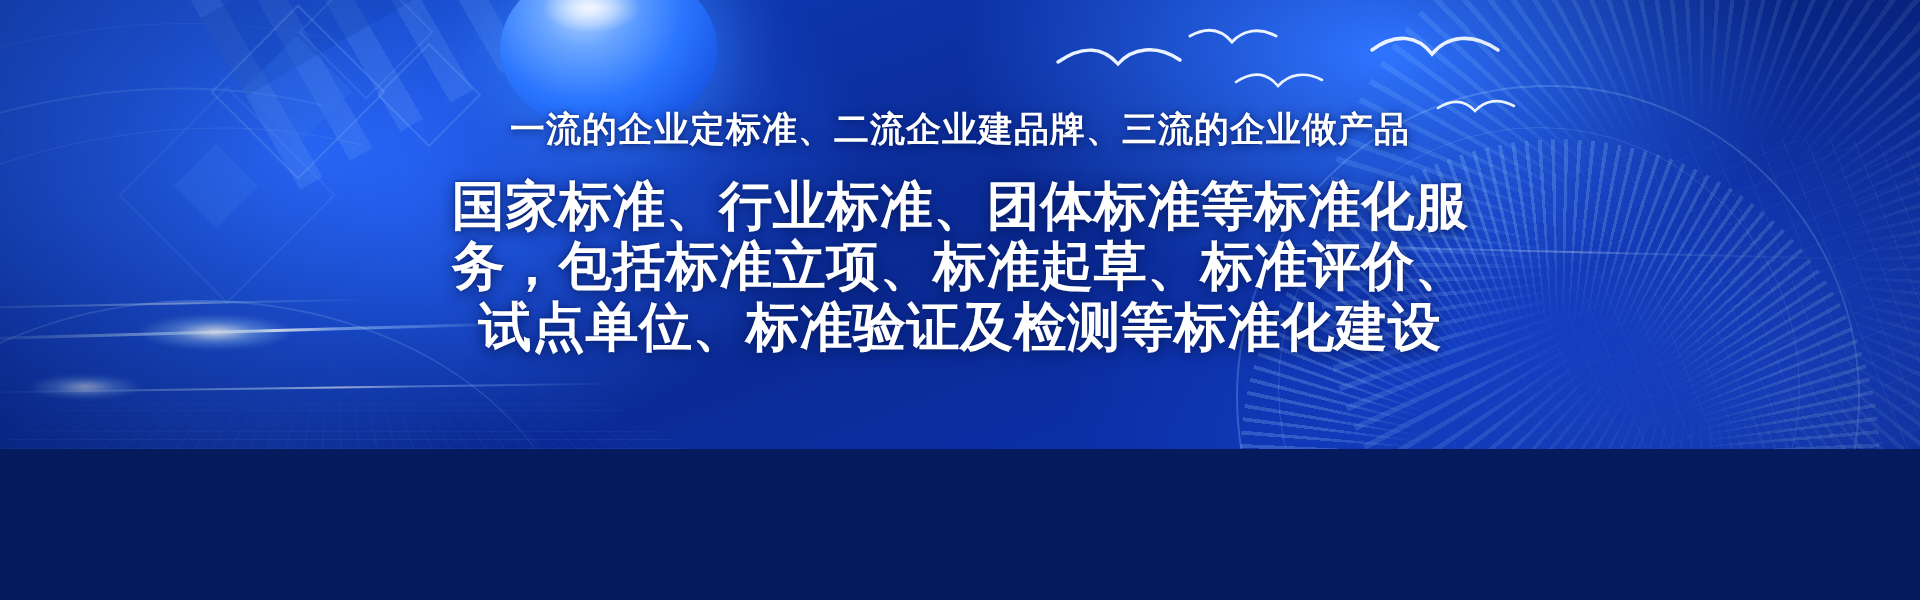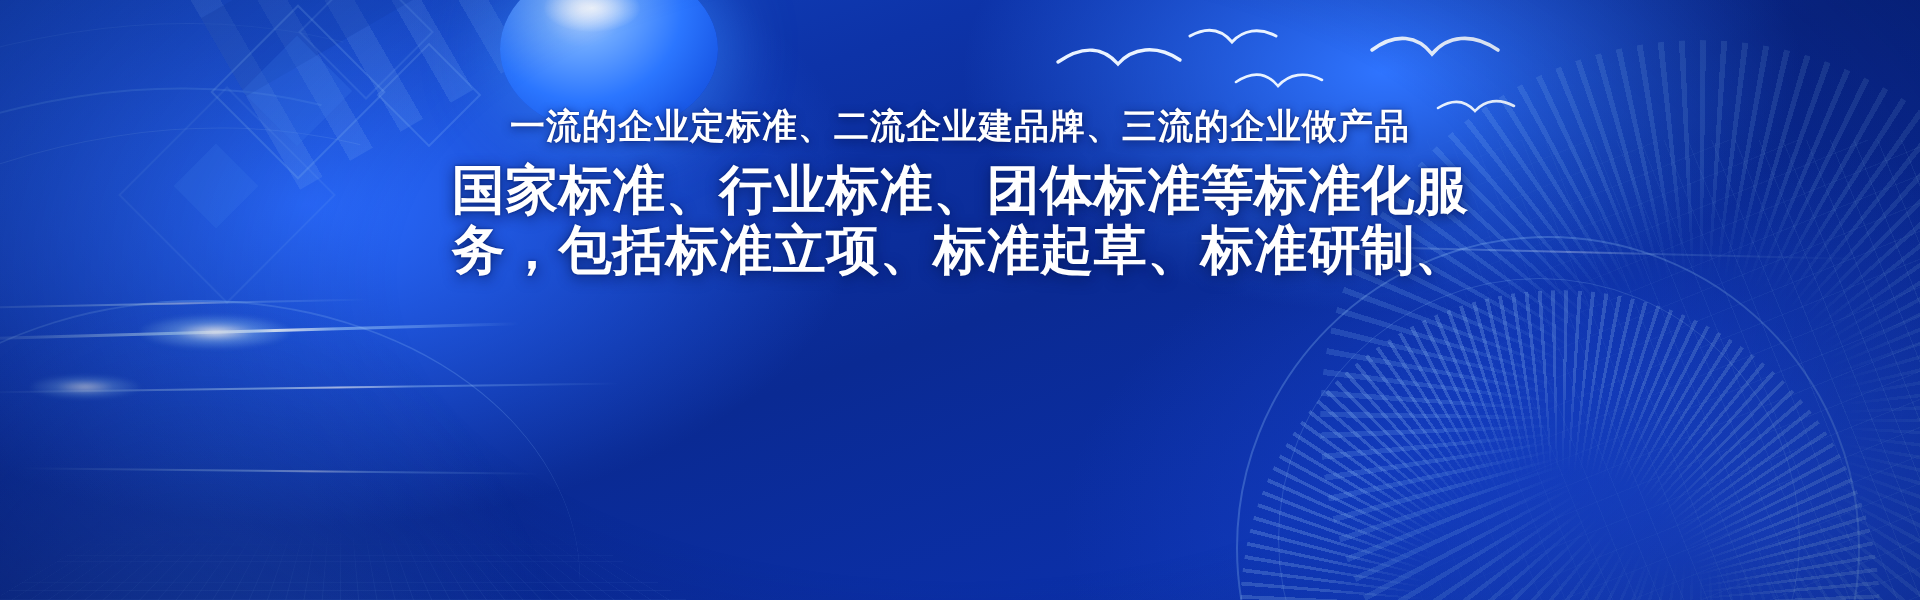--- a/index.html
+++ b/index.html
@@ -3,23 +3,23 @@
 <meta charset="utf-8">
 <style>
   html, body {
     margin: 0;
     padding: 0;
     background: #061a5e;
   }
   #banner {
     position: relative;
     width: 1920px;
-    height: 600px;
+    height: 449px;
     overflow: hidden;
-    font-family: Liberation Mono, monospace;
+    font-family: Liberation Sans, sans-serif;
     background: #0f172a;
   }
 
   
   .bg-base {
     position: absolute; inset: 0;
     background:
       radial-gradient(ellipse 900px 520px at 16% 34%, #2a6bff 0%, rgba(42,107,255,0) 62%),
       radial-gradient(ellipse 700px 400px at 72% 12%, #2f74ff 0%, rgba(47,116,255,0) 60%),
       radial-gradient(ellipse 1100px 600px at 92% 88%, #1b49d6 0%, rgba(27,73,214,0) 64%),
@@ -217,21 +217,21 @@
   .headline {
     color: #ffffff;
     font-size: 35px;
     font-weight: 700;
     letter-spacing: 1px;
     line-height: 1.2;
     text-shadow: 0 2px 10px rgba(5,25,95,0.85), 0 0 2px rgba(10,40,130,0.9);
     white-space: nowrap;
   }
   .body-block {
-    margin-top: 14px;
+    margin-top: 26px;
     padding: 0 300px;
   }
   .body-line {
     color: #ffffff;
     font-size: 53px;
     font-weight: 700;
     line-height: 1.14;
     letter-spacing: 0.5px;
     text-shadow: 0 3px 14px rgba(5,25,95,0.9), 0 0 3px rgba(10,40,130,0.95);
     white-space: nowrap;
@@ -283,17 +283,18 @@
       <path d="M398,88 C414,78 426,81 435,91 C445,80 459,78 474,86" stroke-width="2.6"></path>
     </g>
   </svg>
 
   <div class="bg-vignette"></div>
 
   <div class="text-stack">
     <div class="headline">一流的企业定标准、二流企业建品牌、三流的企业做产品</div>
     <div class="body-block">
       <div class="body-line">国家标准、行业标准、团体标准等标准化服</div>
-      <div class="body-line">务，包括标准立项、标准起草、标准研制、</div>
+      <div class="body-line">务，包括标准立项、标准起草、标准评价、</div>
+      <div class="body-line">试点单位、标准验证及检测等标准化建设</div>
     </div>
   </div>
 
 </div>
 
 </body></html>

